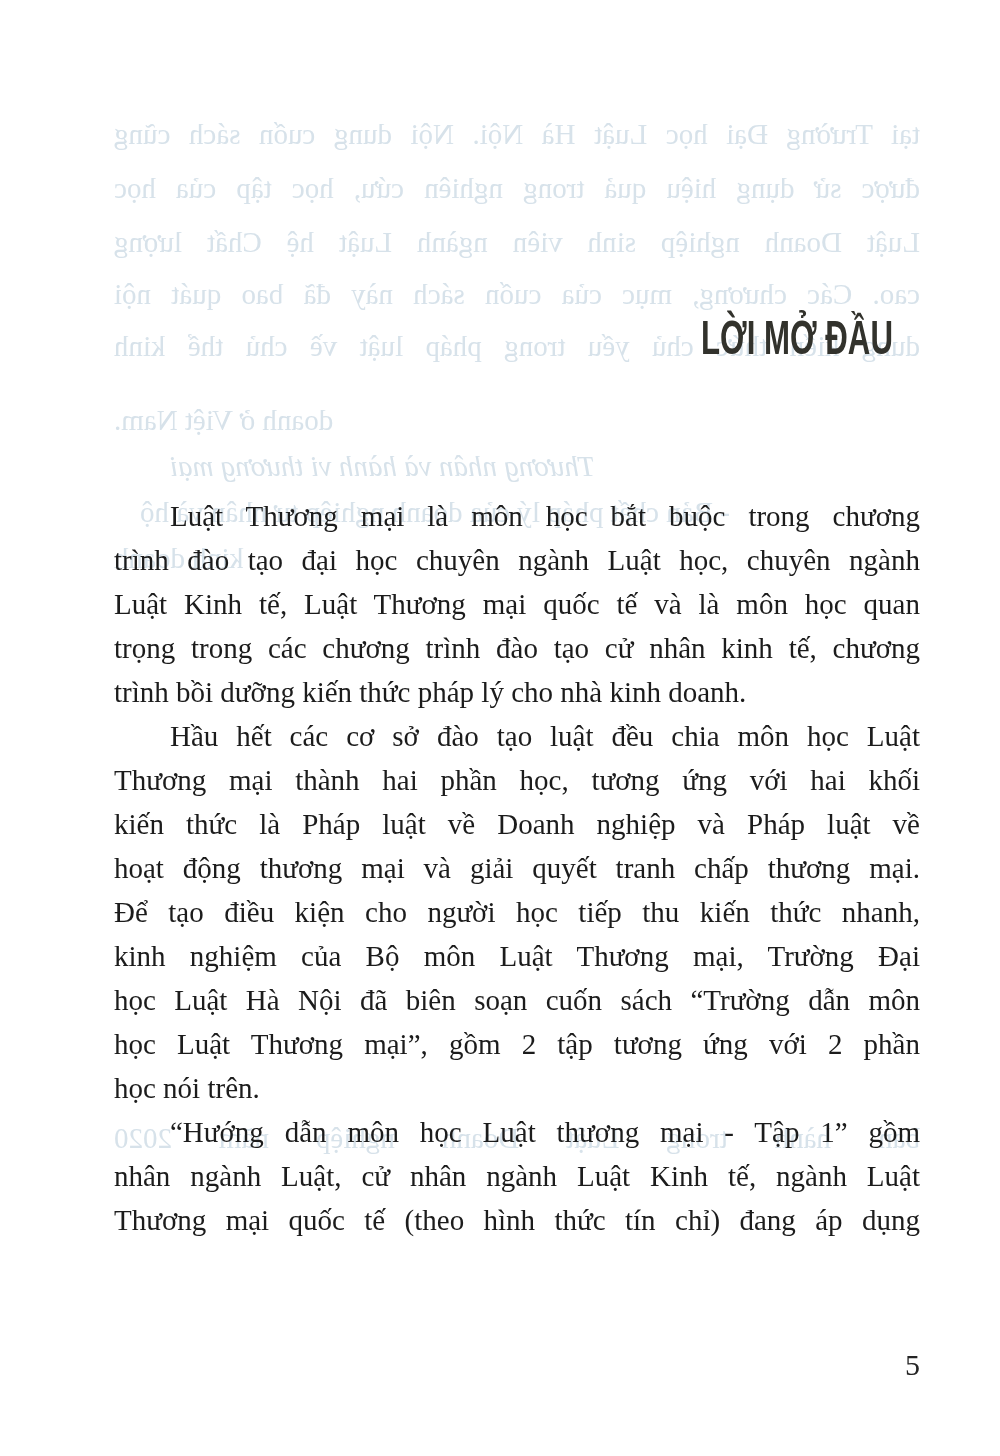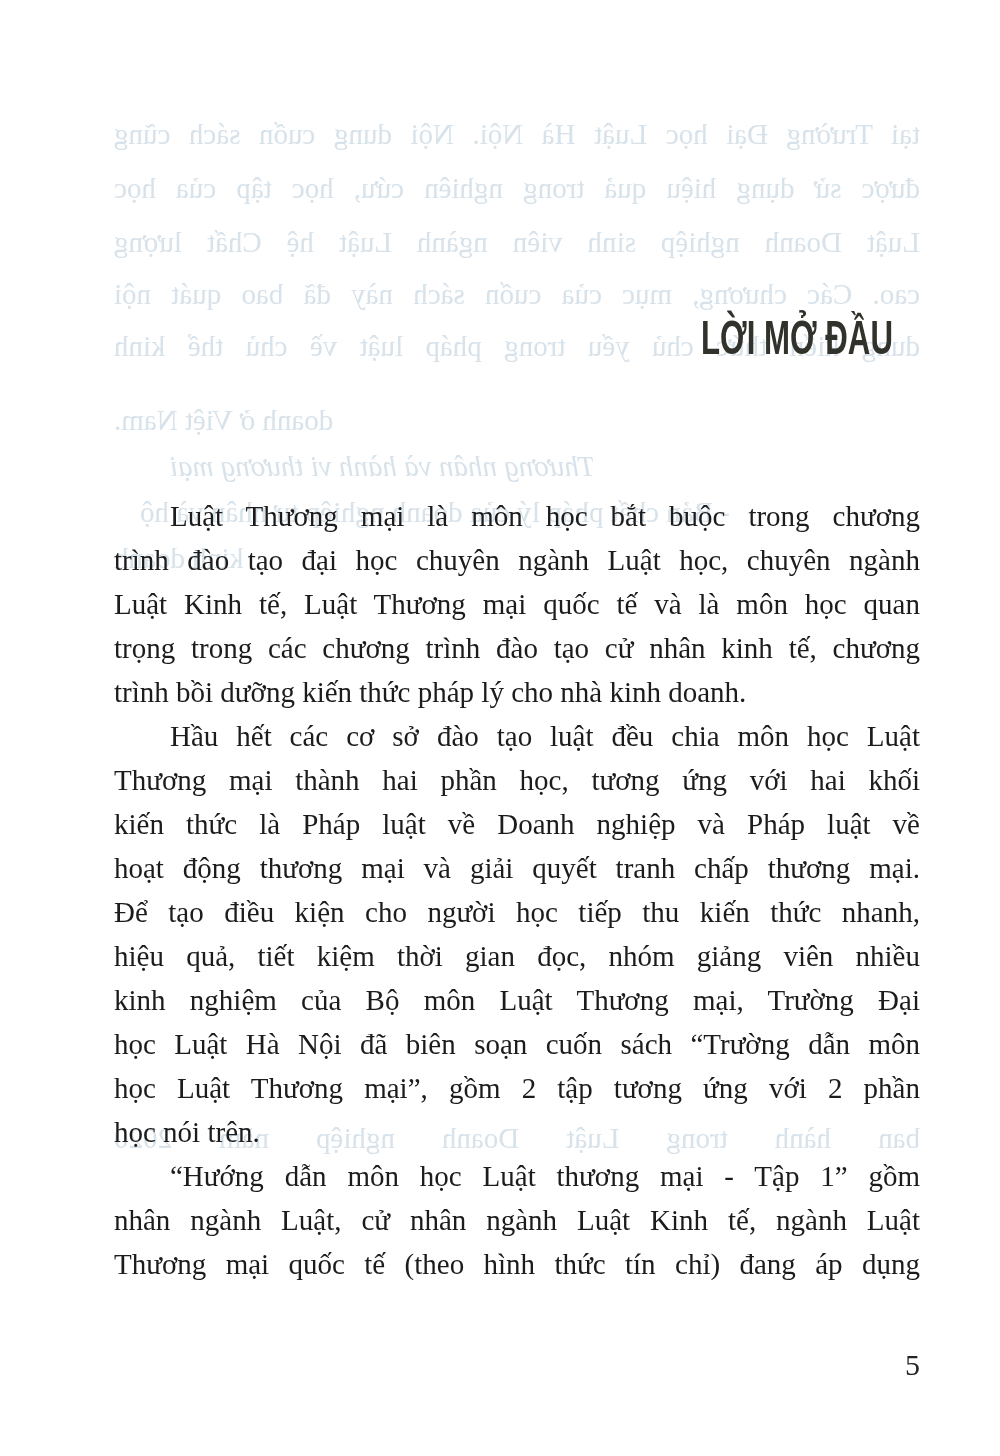--- a/index.html
+++ b/index.html
@@ -124,21 +124,20 @@
           <div class="line"><span>Luật Kinh tế, Luật Thương mại quốc tế và là môn học quan</span></div>
           <div class="line"><span>trọng trong các chương trình đào tạo cử nhân kinh tế, chương</span></div>
           <div class="line lastline"><span>trình bồi dưỡng kiến thức pháp lý cho nhà kinh doanh.</span></div>
         </div>
         <div class="para">
           <div class="line first"><span>Hầu hết các cơ sở đào tạo luật đều chia môn học Luật</span></div>
           <div class="line"><span>Thương mại thành hai phần học, tương ứng với hai khối</span></div>
           <div class="line"><span>kiến thức là Pháp luật về Doanh nghiệp và Pháp luật về</span></div>
           <div class="line"><span>hoạt động thương mại và giải quyết tranh chấp thương mại.</span></div>
           <div class="line"><span>Để tạo điều kiện cho người học tiếp thu kiến thức nhanh,</span></div>
-          <div class="line"><span>hiệu quả, tiết kiệm thời gian đọc, nhóm giảng viên nhiều</span></div>
           <div class="line"><span>kinh nghiệm của </span><b>Bộ môn Luật Thương mại, Trường Đại</b></div>
           <div class="line"><b>học Luật Hà Nội</b><span> đã biên soạn cuốn sách “Trường dẫn môn</span></div>
           <div class="line"><span>học Luật Thương mại”, gồm 2 tập tương ứng với 2 phần</span></div>
           <div class="line lastline"><span>học nói trên.</span></div>
         </div>
         <div class="para">
           <div class="line first"><span>“Hướng dẫn môn học Luật thương mại - Tập 1” gồm</span></div>
           <div class="line"><span>nhân ngành Luật, cử nhân ngành Luật Kinh tế, ngành Luật</span></div>
           <div class="line"><span>Thương mại quốc tế </span><b>(theo hình thức tín chỉ)</b><span> đang áp dụng</span></div>
         </div>

